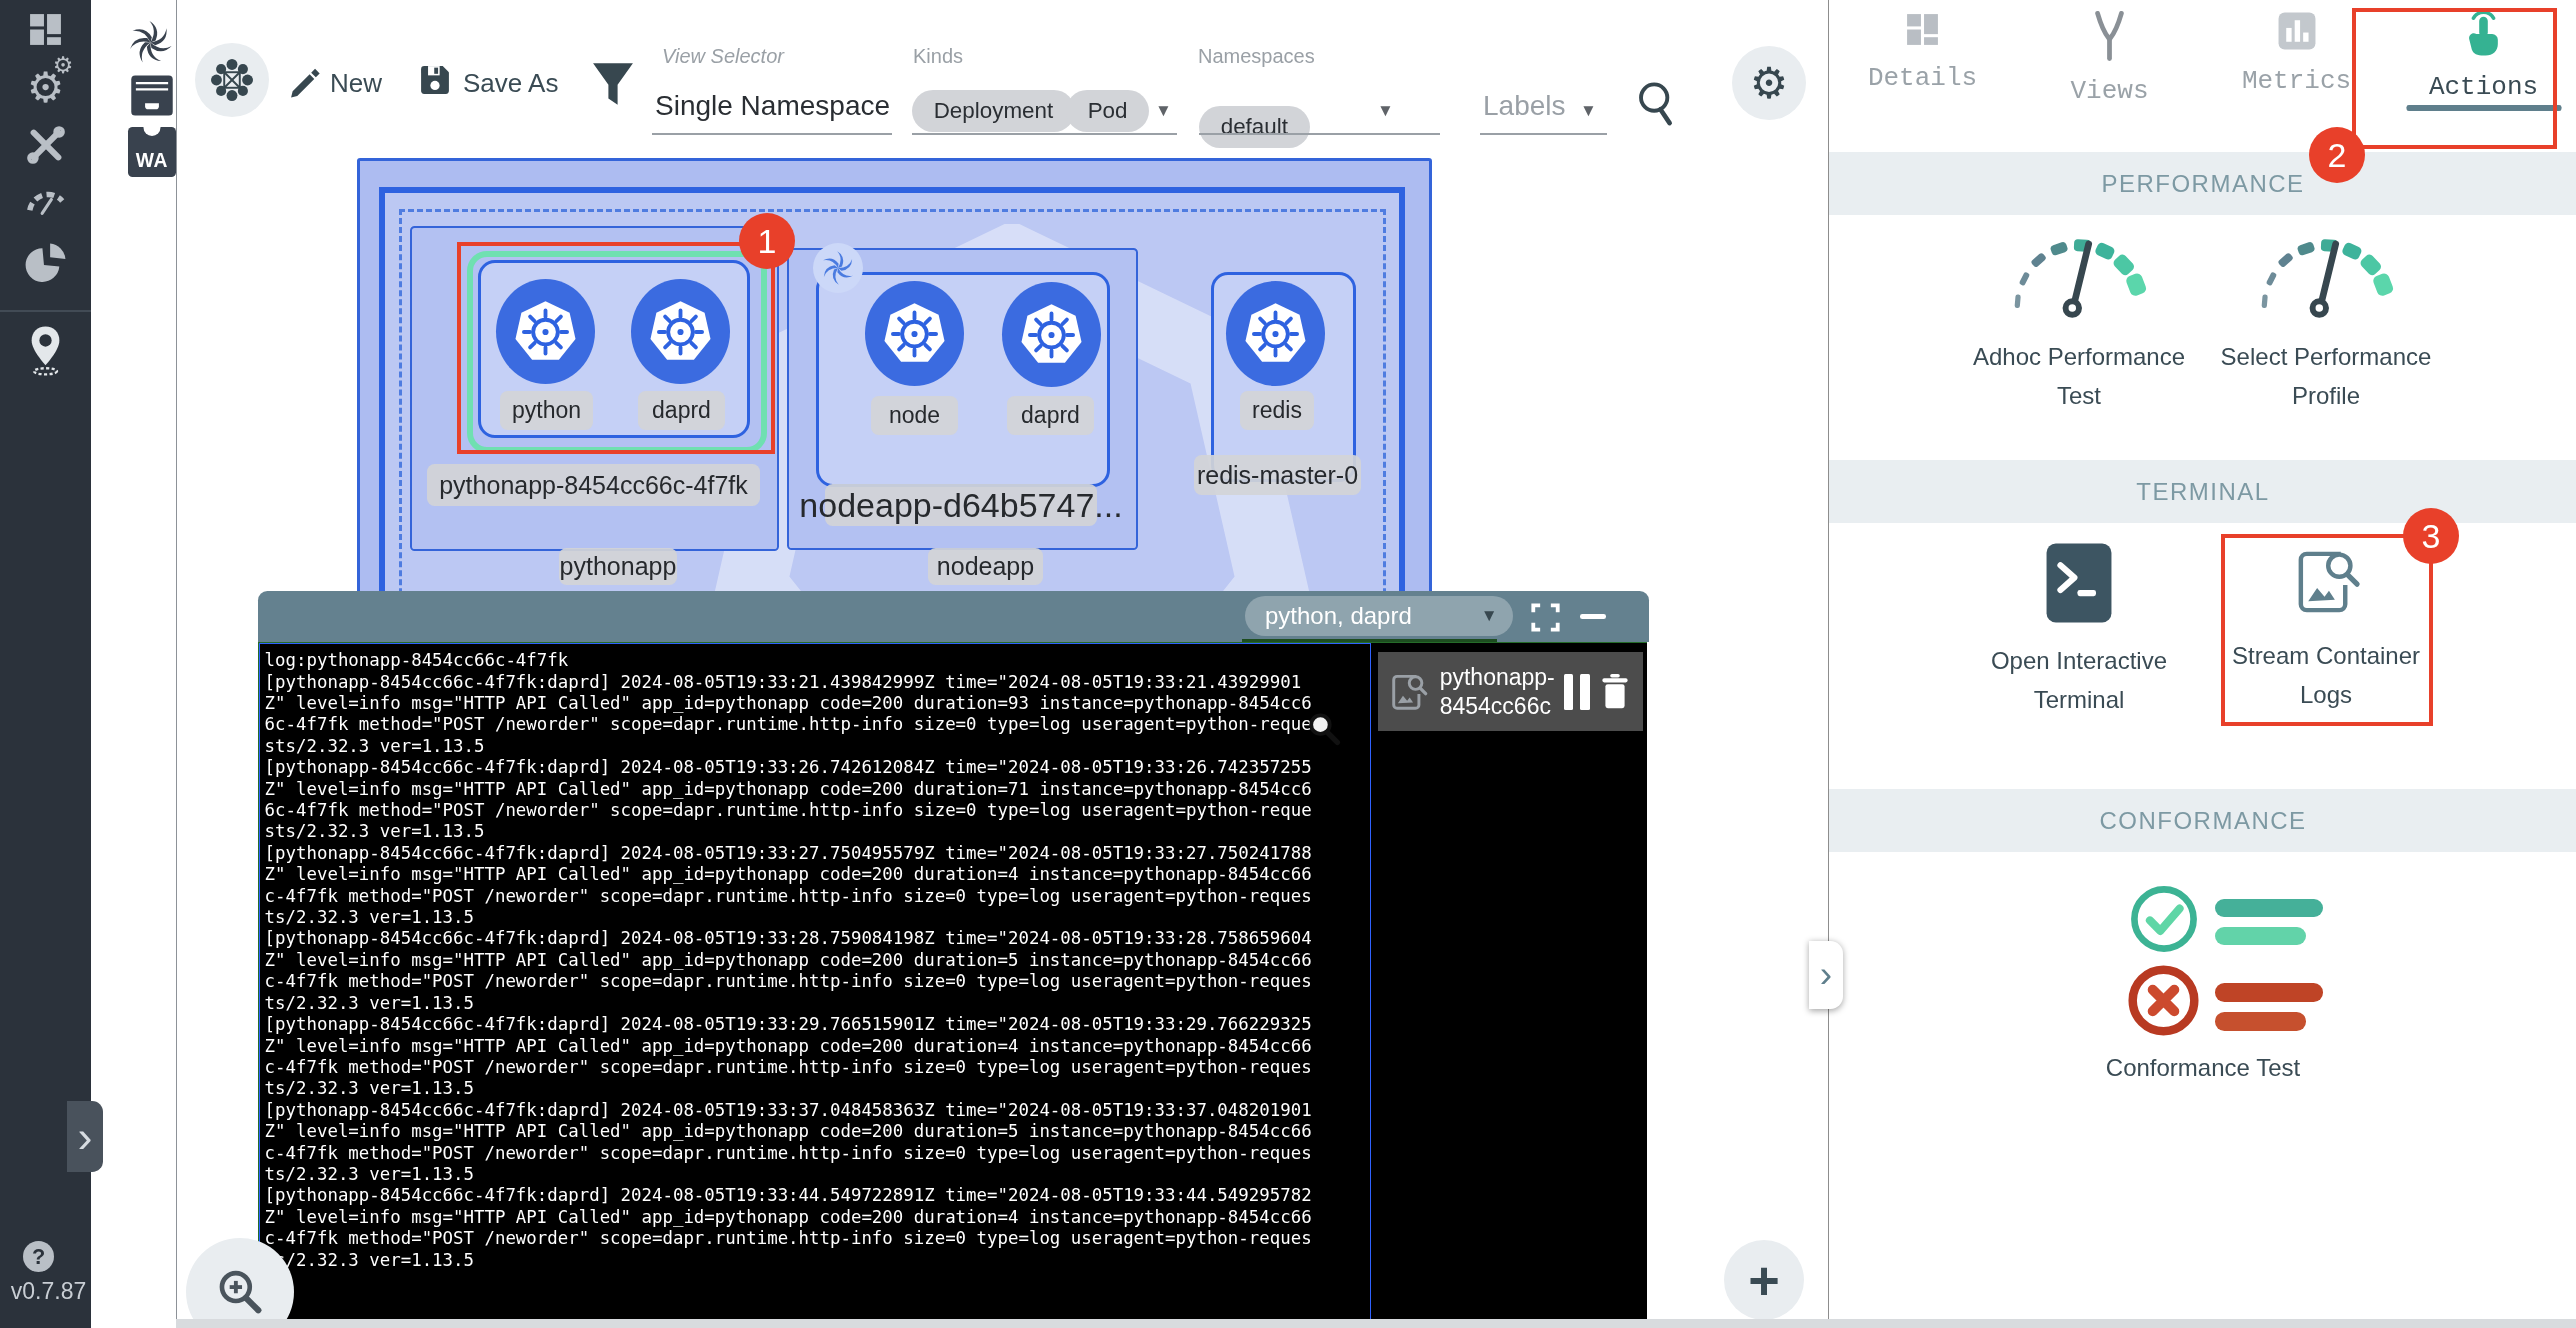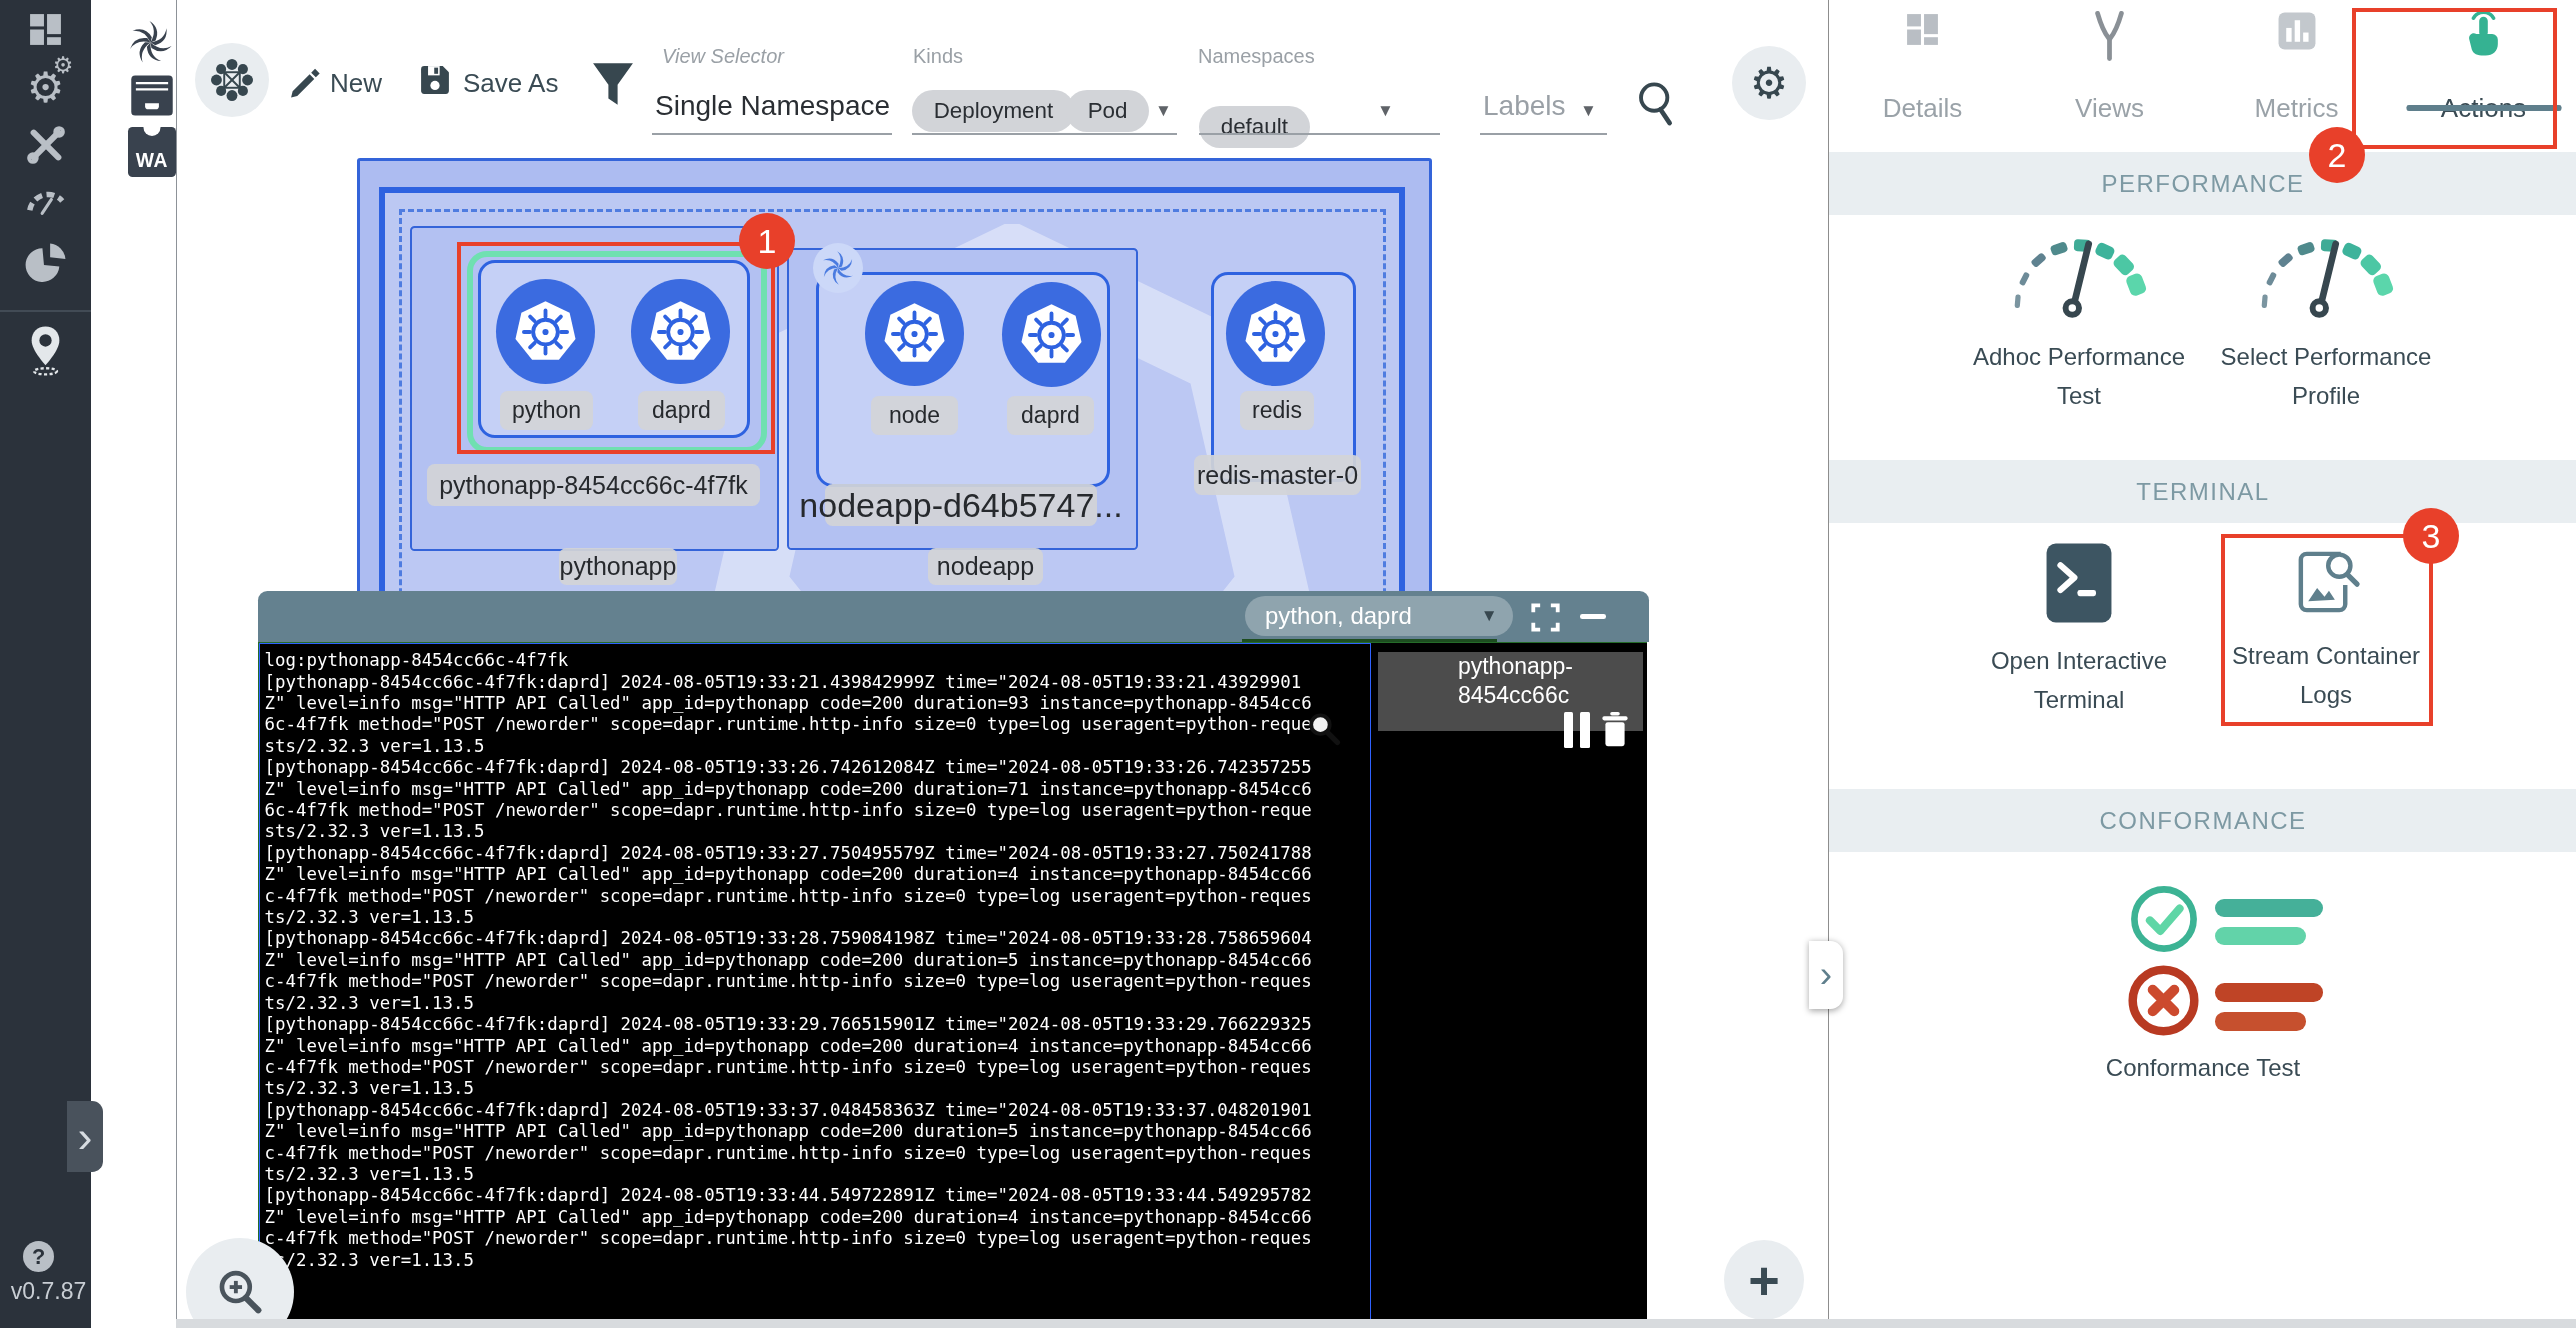--- a/index.html
+++ b/index.html
@@ -39,27 +39,27 @@
   #term-header{position:absolute;left:0;top:0;width:1391px;height:51px;background:#64818f;border-radius:9.3px 9.3px 0 0;}
   #term-select{position:absolute;left:987px;top:5.4px;width:248px;height:40px;background:rgba(255,255,255,.28);
                border-radius:20px;display:flex;align-items:center;color:#fff;font-size:24px;padding-left:20px;}
   #term-select .caret{margin-left:auto;margin-right:15.5px;color:#37474f;}
   #term-select-underline{position:absolute;left:984px;top:48px;width:255px;height:3.9px;background:#1d4d20;}
   #term-body{position:absolute;left:0;top:51px;width:1387px;height:685px;background:#000;border:1.5px solid #256c29;}
   #log-pane{position:absolute;left:0;top:0;width:1110px;height:682px;border:1.5px solid #2f62ff;background:#000;
             overflow:hidden;}
   #log-lines{padding:6.2px 3.1px 0 4.6px;color:#fff;font-family:"DejaVu Sans Mono",monospace;font-size:17.4px;line-height:21.4px;white-space:pre;}
   #side-pane{position:absolute;left:1114px;top:0;width:274px;height:682px;background:#000;}
-  #stream-row{position:absolute;left:4.6px;top:9.3px;width:265px;height:79px;background:#4c4c4c;display:flex;align-items:center;padding:0 9.3px;box-sizing:border-box;flex-direction:column;}
+  #stream-row{position:absolute;left:4.6px;top:9.3px;width:265px;height:79px;background:#4c4c4c;display:flex;align-items:center;padding:0 9.3px;box-sizing:border-box;}
   #stream-row .name{color:#fff;font-size:23px;line-height:29px;margin-left:10.8px;}
   .pausebar{width:9.3px;height:36px;background:#fff;border-radius:1.5px;}
   
   #rpanel{left:1828px;top:0;width:748px;height:1329px;background:#fff;border-left:1.5px solid #8d8d8d;box-sizing:border-box;}
   #tabs{position:absolute;left:0;top:0;width:748px;height:124px;display:flex;}
-  .tab{flex:1;display:flex;flex-direction:column;align-items:center;justify-content:space-between;padding-top:10.8px;position:relative;}
+  .tab{flex:1;display:flex;flex-direction:column;align-items:center;justify-content:flex-start;padding-top:10.8px;position:relative;font-family:Liberation Mono, monospace;}
   .tab .lbl{margin-top:10.8px;font-size:26px;color:#9aa2a8;}
   .tab.active .lbl{color:#3a4b54;}
   .band{position:absolute;left:0;width:748px;height:63px;background:#e9eef1;display:flex;align-items:center;justify-content:center;
         color:#7d99a3;font-size:24px;letter-spacing:1.5px;}
   .rp-item{position:absolute;width:248px;text-align:center;color:#3a4b54;font-size:24px;line-height:39px;}
   .rp-item .ic{display:flex;justify-content:center;margin-bottom:17px;}
   
   .ann-rect{border:4.6px solid #e8402a;z-index:30;}
   .ann-badge{width:56px;height:56px;border-radius:50%;background:#e8402a;color:#fff;display:flex;align-items:center;
              justify-content:center;font-size:34px;z-index:31;}

